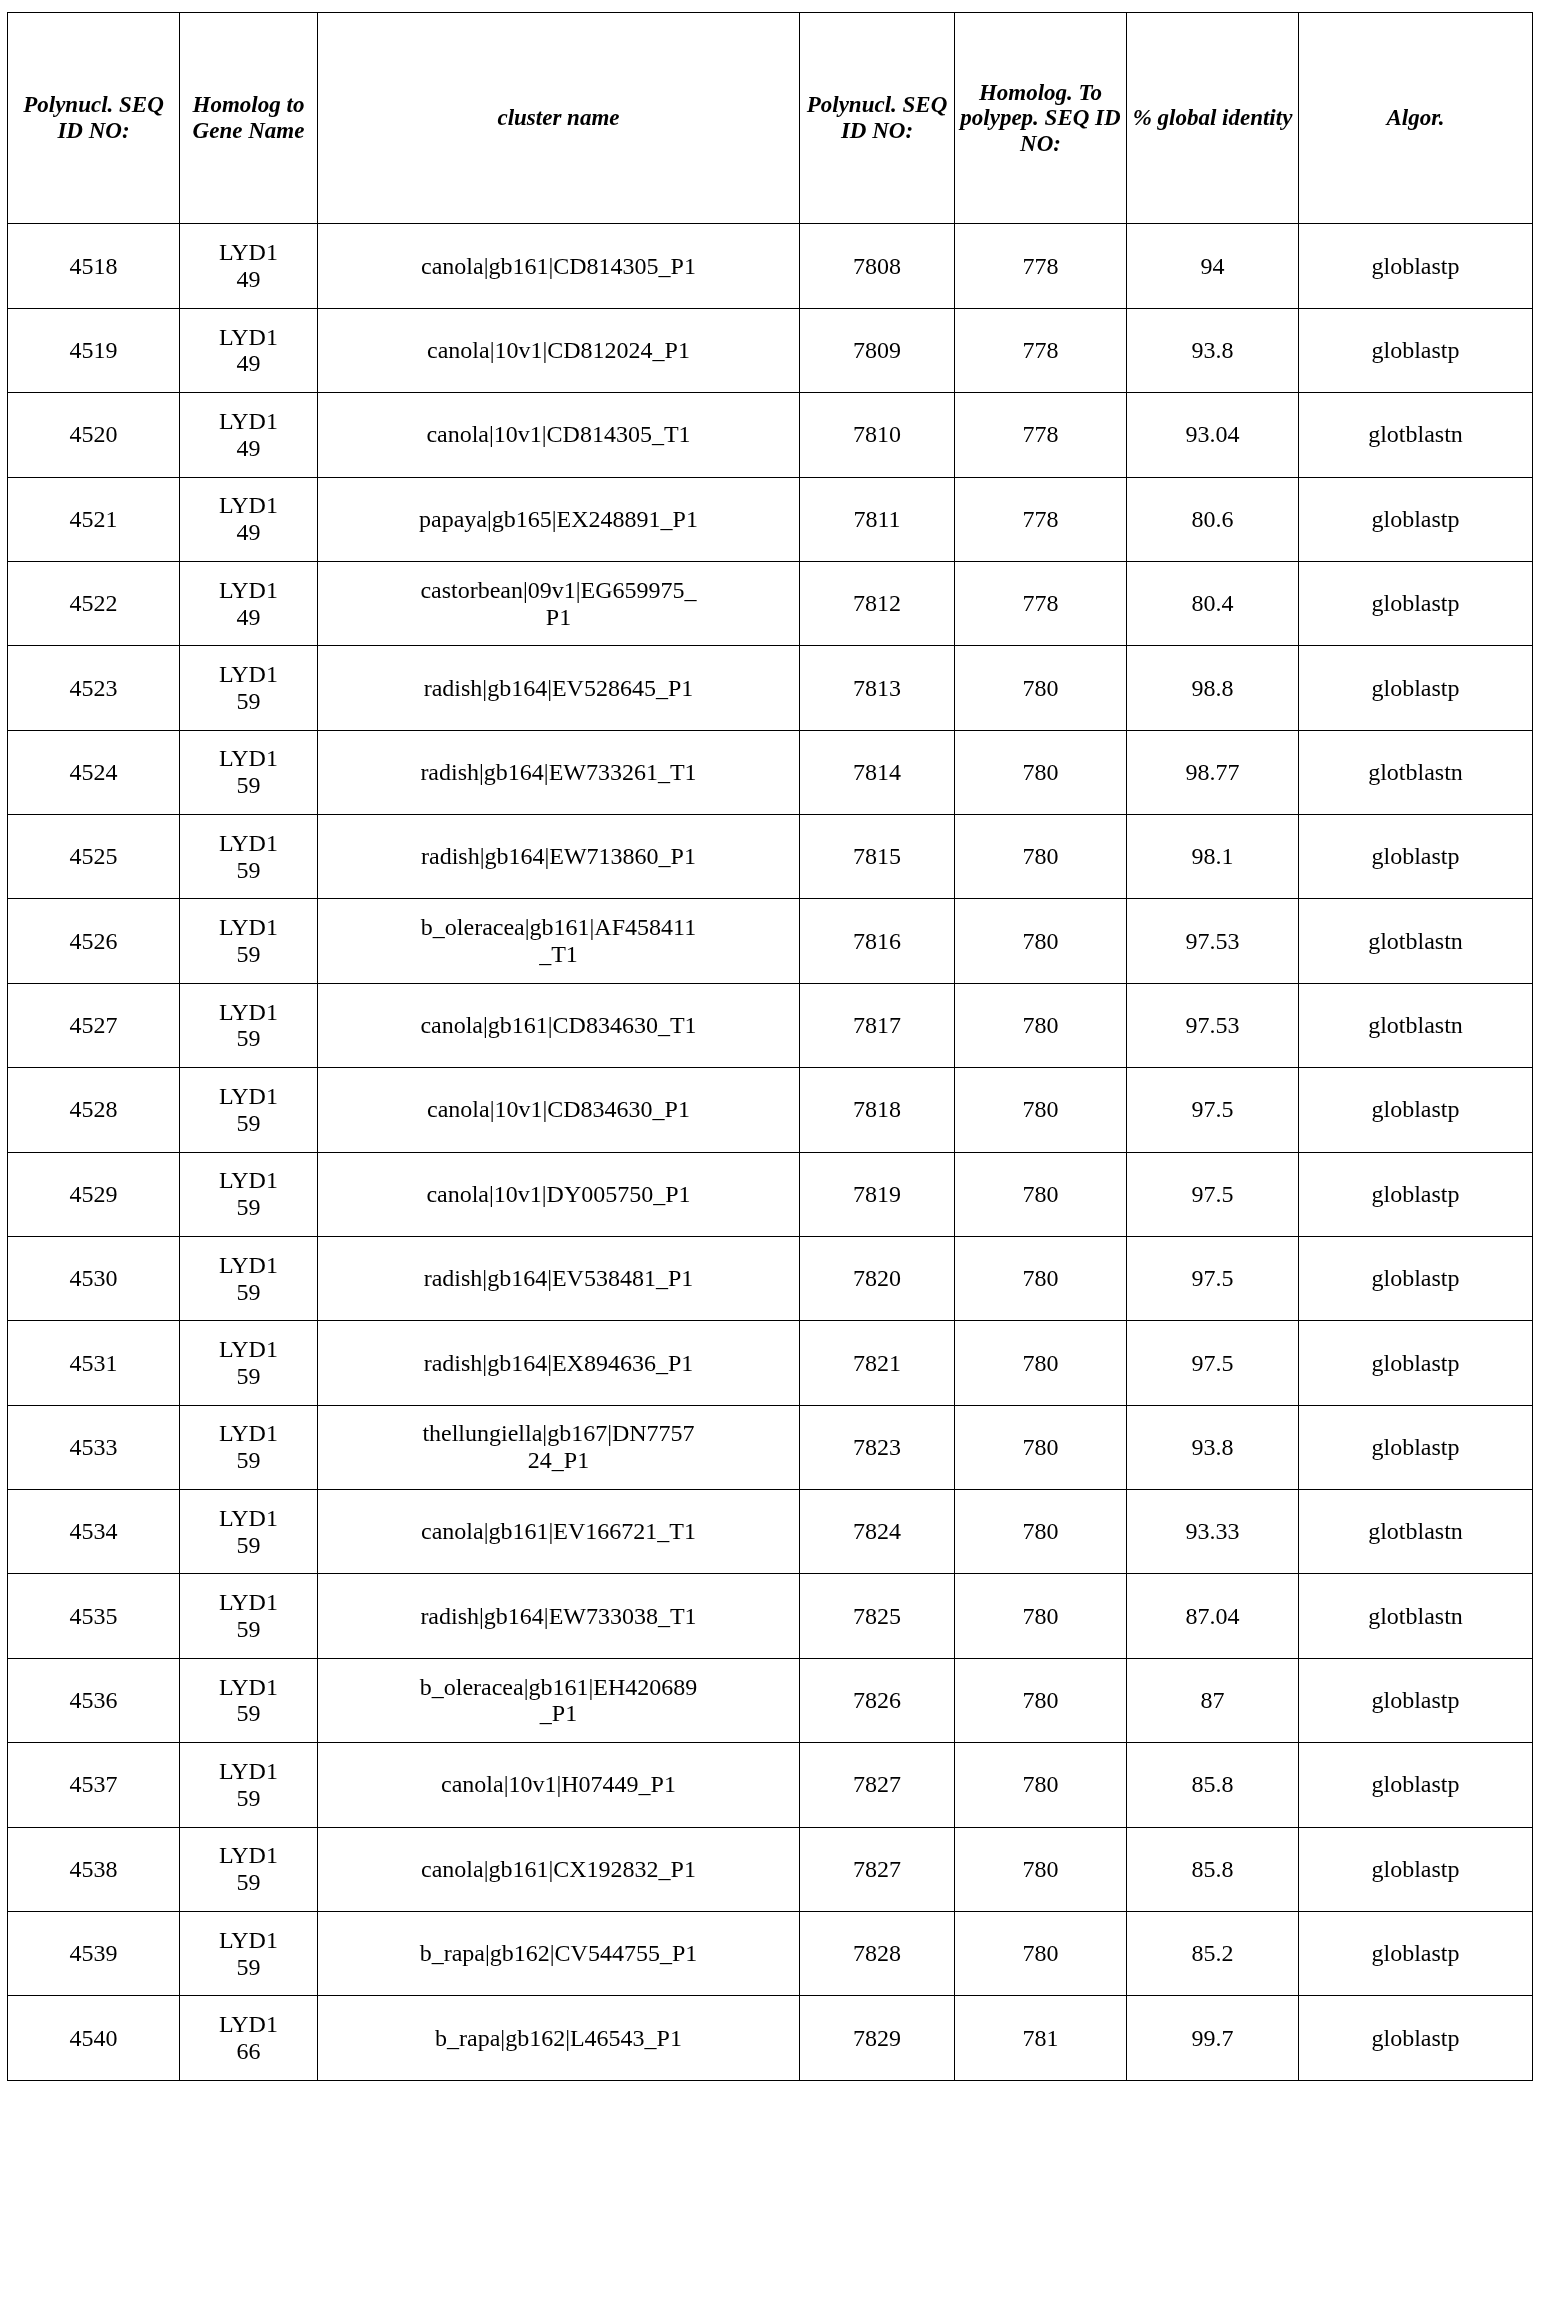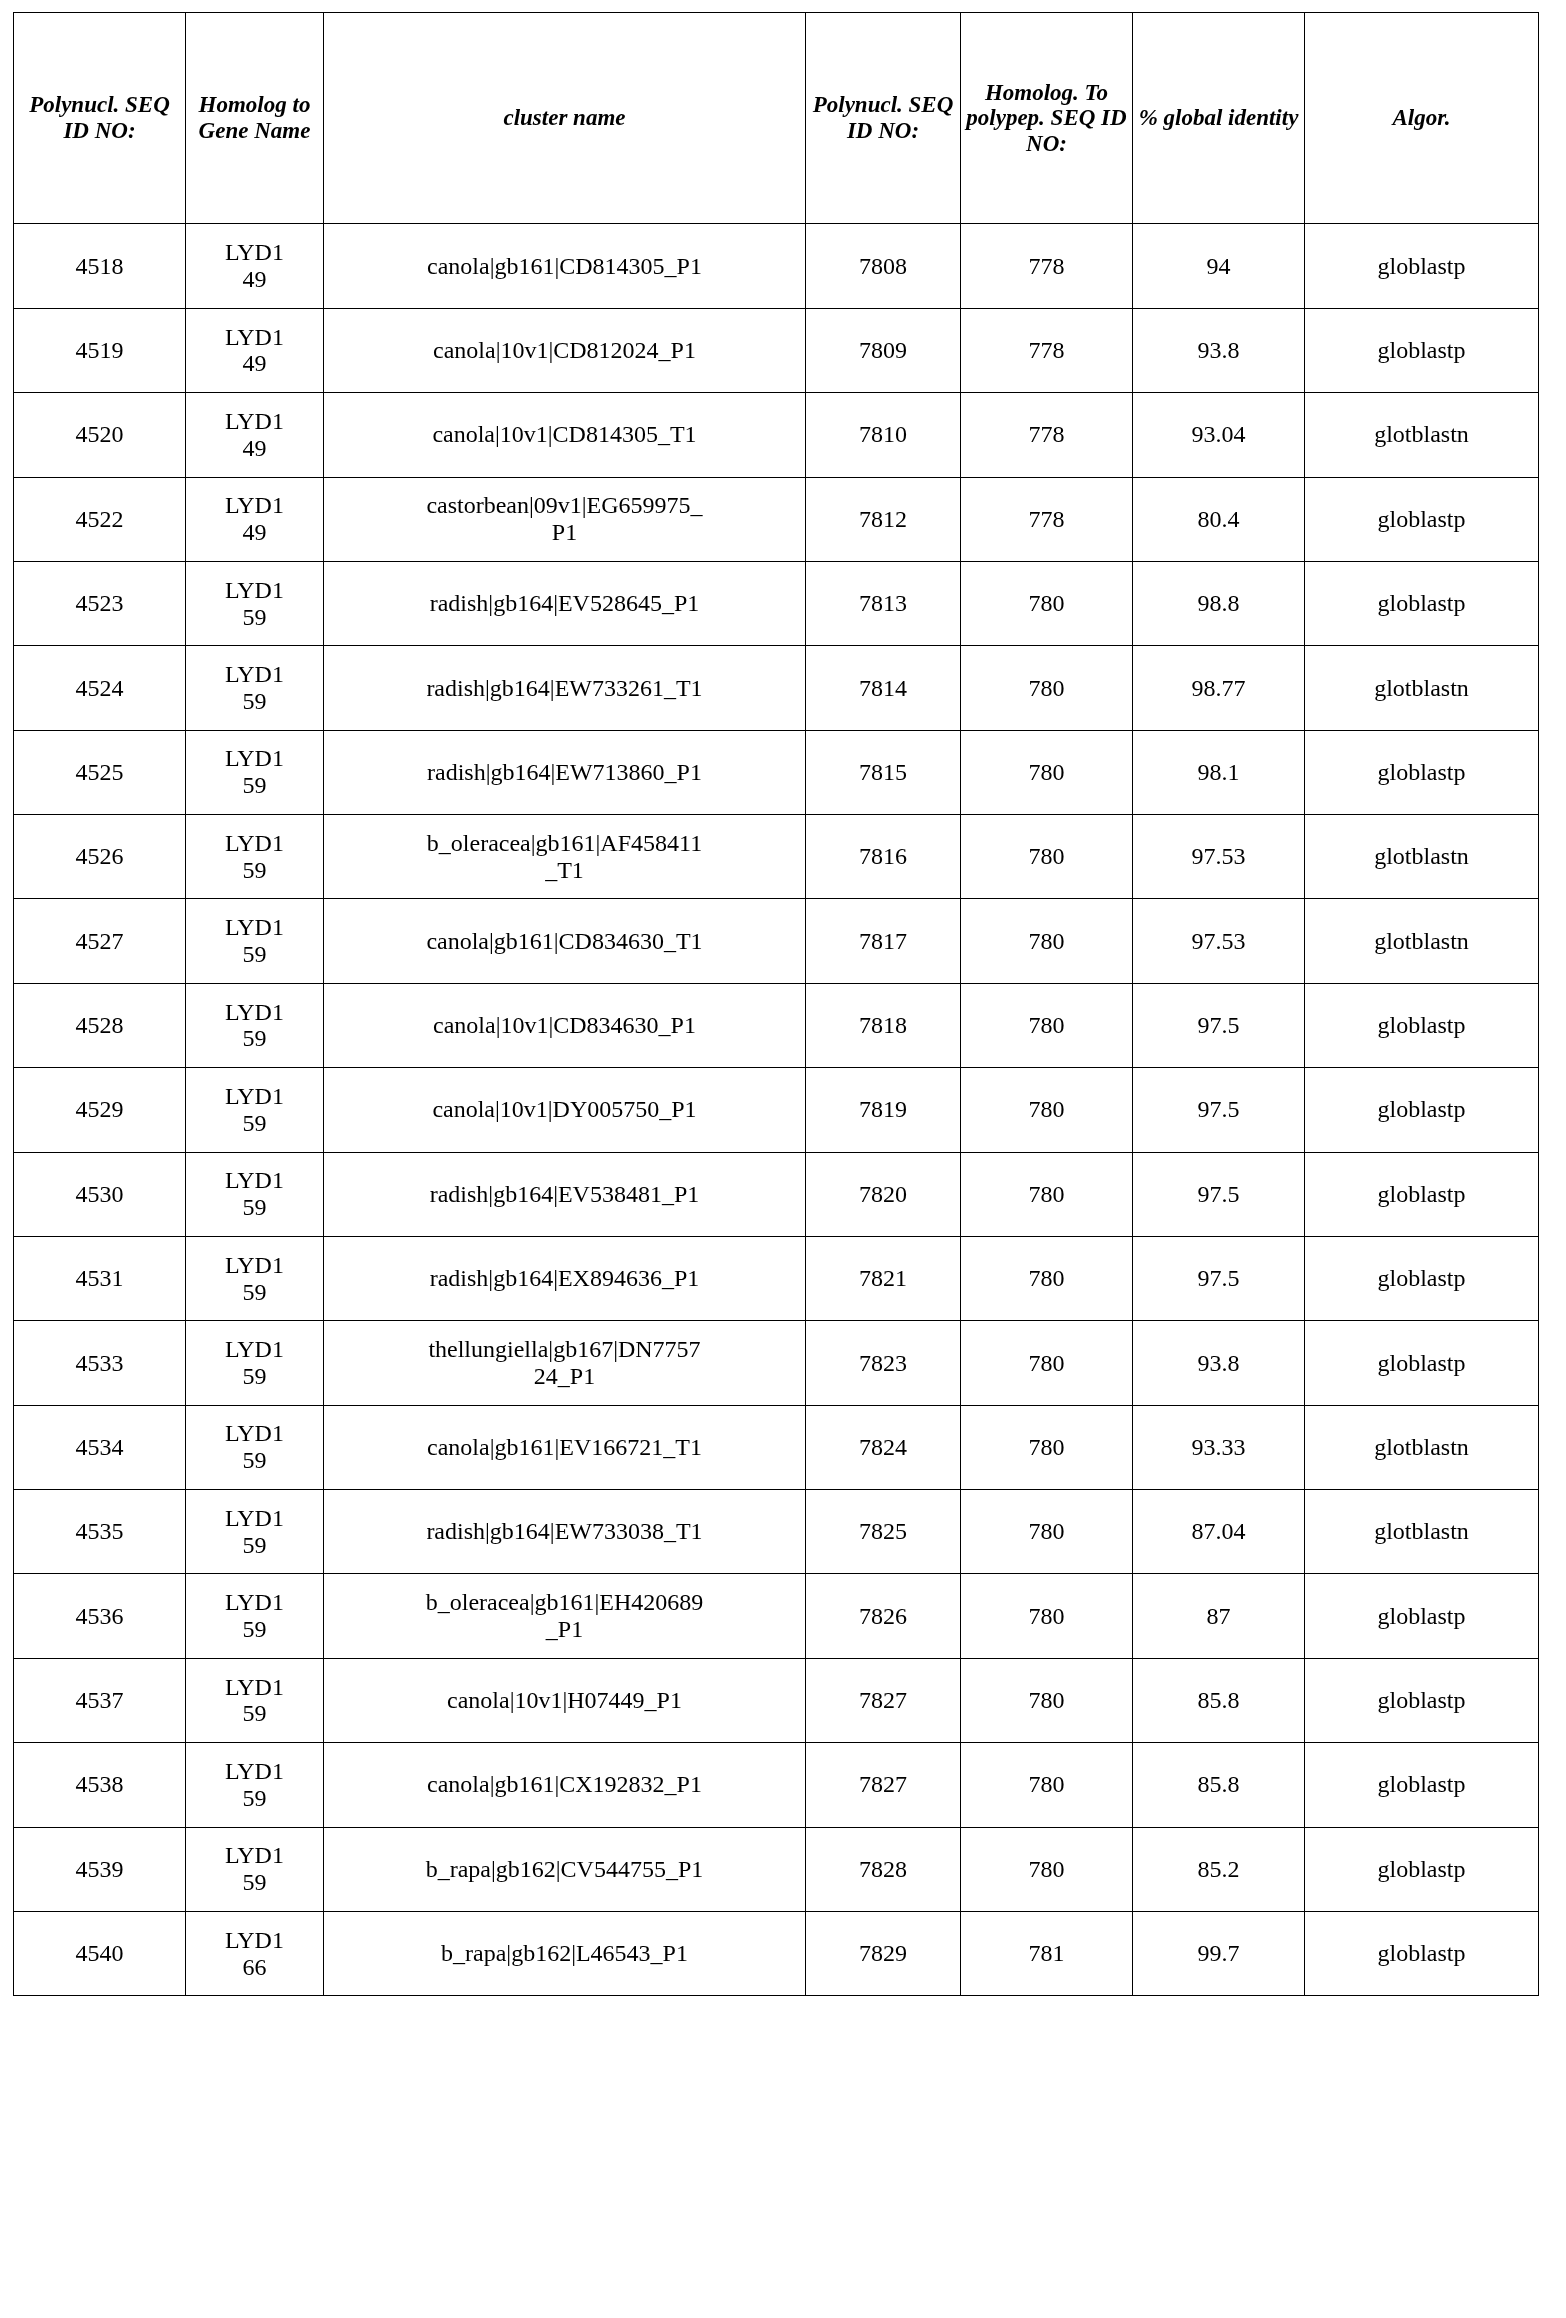--- a/index.html
+++ b/index.html
@@ -17,21 +17,21 @@
   .page {
     position: absolute;
     left: 0;
     top: 0;
     width: 1566px;
     height: 2319px;
     background: #ffffff;
   }
   table.seq-table {
     position: absolute;
-    left: 13px;
+    left: 7px;
     top: 12px;
     width: 1526px;
     border-collapse: collapse;
     table-layout: fixed;
     background: #ffffff;
   }
   table.seq-table th,
   table.seq-table td {
     border: 1.7px solid #000000;
     text-align: center;
@@ -140,20 +140,30 @@
           <td>4520</td>
           <td class="cell-gene">LYD1
 49</td>
           <td class="cell-cluster">canola|10v1|CD814305_T1</td>
           <td>7810</td>
           <td>778</td>
           <td>93.04</td>
           <td>glotblastn</td>
         </tr>
         <tr>
+          <td>4521</td>
+          <td class="cell-gene">LYD1
+49</td>
+          <td class="cell-cluster">papaya|gb165|EX248891_P1</td>
+          <td>7811</td>
+          <td>778</td>
+          <td>80.6</td>
+          <td>globlastp</td>
+        </tr>
+        <tr>
           <td>4522</td>
           <td class="cell-gene">LYD1
 49</td>
           <td class="cell-cluster">castorbean|09v1|EG659975_
 P1</td>
           <td>7812</td>
           <td>778</td>
           <td>80.4</td>
           <td>globlastp</td>
         </tr>

